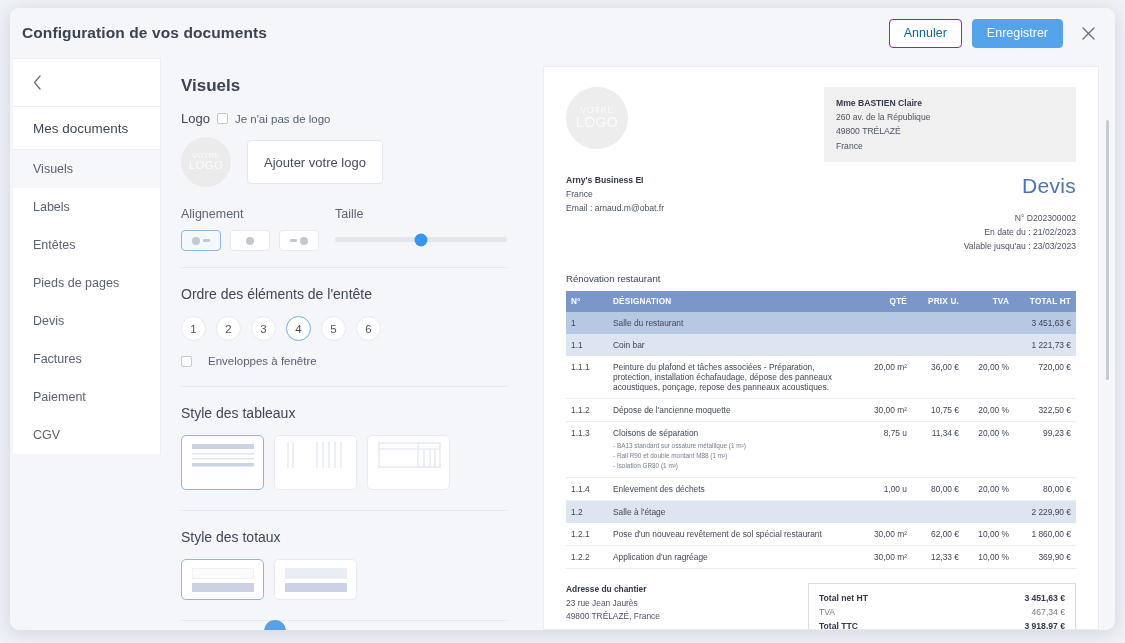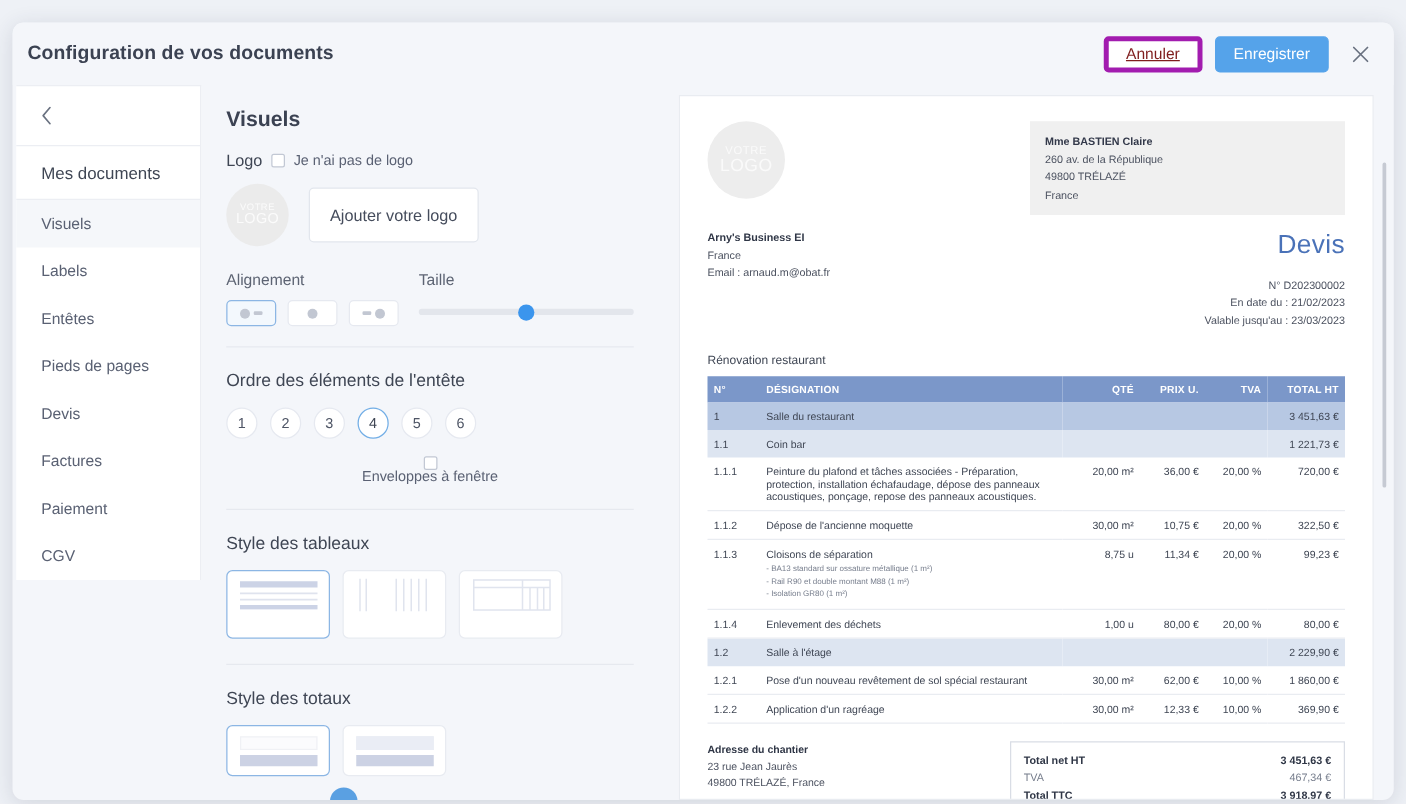--- a/index.html
+++ b/index.html
@@ -3,41 +3,41 @@
 <meta charset="utf-8">
 <style>
   * { box-sizing: border-box; margin: 0; padding: 0; }
   html, body {
     width: 1125px; height: 643px;
     background: #eef1f6;
     font-family: "Liberation Sans", sans-serif;
     overflow: hidden;
   }
   .modal {
-    position: absolute; left: 10px; top: 18px;
+    position: absolute; left: 10px; top: 8px;
     width: 1105px; height: 622px;
     background: #f4f6fa;
     border-radius: 9px;
     box-shadow: 0 3px 18px rgba(40,50,80,.14);
     overflow: hidden;
   }
   
   .m-head {
     height: 50px; background: #f4f6fa;
     display: flex; align-items: center;
     padding: 0 16px 0 12px;
   }
   .m-title { font-size: 15.5px; color: #3b4252; font-weight: 600; letter-spacing: .1px; }
   .head-actions { margin-left: auto; display: flex; align-items: center; gap: 10px; }
   .btn {
     height: 29px; padding: 0 14px; border-radius: 4px;
     font-size: 12.5px; display: flex; align-items: center; justify-content: center;
     cursor: pointer; white-space: nowrap;
   }
-  .btn-cancel { background: #fff; color: #7f1d1d; border: 4px solid #a21caf; text-decoration: underline; }
+  .btn-cancel { background: #fff; color: #0369a1; border: 1px solid #a21caf; }
   .btn-save { background: #55a3ea; color: #fff; border: 1px solid #55a3ea; }
   .close-x {
     width: 22px; height: 22px; margin-left: 4px; cursor: pointer;
     display: flex; align-items: center; justify-content: center;
     color: #6a7281;
   }
   .close-x svg { display: block; }
 
   
   .m-body { display: flex; height: 572px; padding: 0 0 0 2px; }
@@ -116,21 +116,21 @@
   }
   .hr { height: 1px; background: #e6e9ef; margin: 0 0 18px 0; }
   .s-h2 { font-size: 14px; color: #3f4654; margin-bottom: 14px; }
   .num-group { display: flex; gap: 10px; margin-bottom: 14px; }
   .num {
     width: 25px; height: 25px; border-radius: 50%; background: #fff;
     border: 1px solid #e6e9f0; display: flex; align-items: center; justify-content: center;
     font-size: 11.5px; color: #4e5565; cursor: pointer;
   }
   .num.sel { border: 1.5px solid #72aee6; color: #3f4654; }
-  .chk-row { display: flex; align-items: center; gap: 0; margin-bottom: 19px; flex-direction: column; }
+  .chk-row { display: flex; align-items: center; gap: 16px; margin-bottom: 19px; }
   .thumbs { display: flex; gap: 10px; margin-bottom: 20px; }
   .thumb {
     width: 83px; height: 55px; background: #fff; border: 1px solid #e8ebf1;
     border-radius: 5px; cursor: pointer; position: relative; overflow: hidden;
   }
   .thumb.sel { border: 1px solid #8cb6e4; }
   .thumb-t { width: 83px; height: 38px; }
   .tot-thumbs { display: flex; gap: 10px; margin-bottom: 20px; }
   .tthumb {
     width: 83px; height: 41px; background: #fff; border: 1px solid #e8ebf1;

